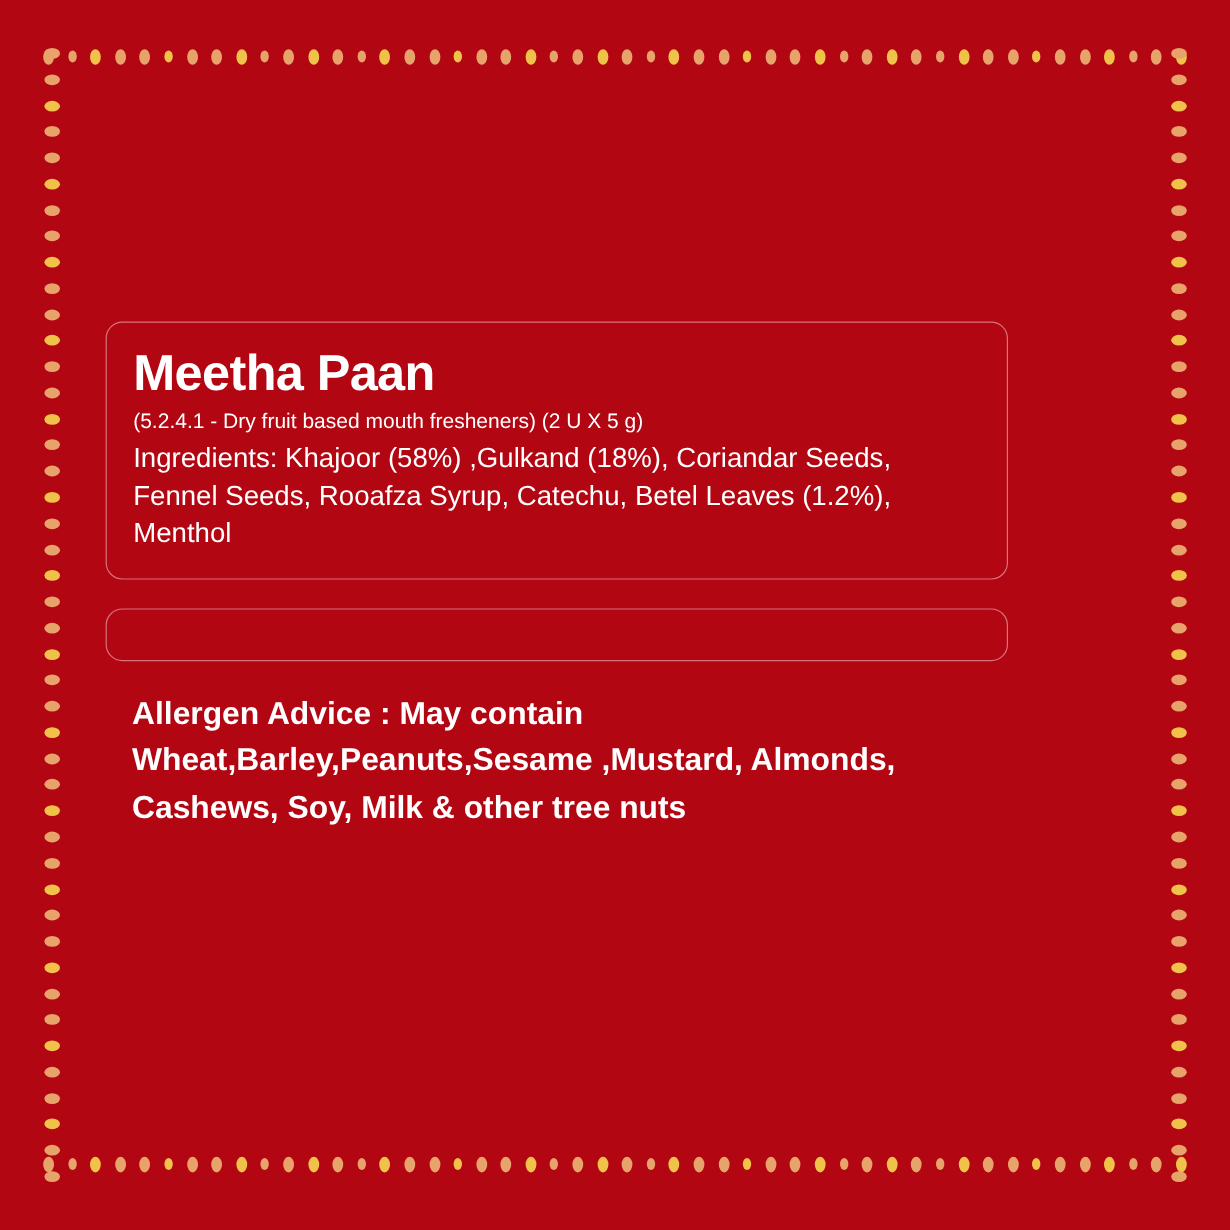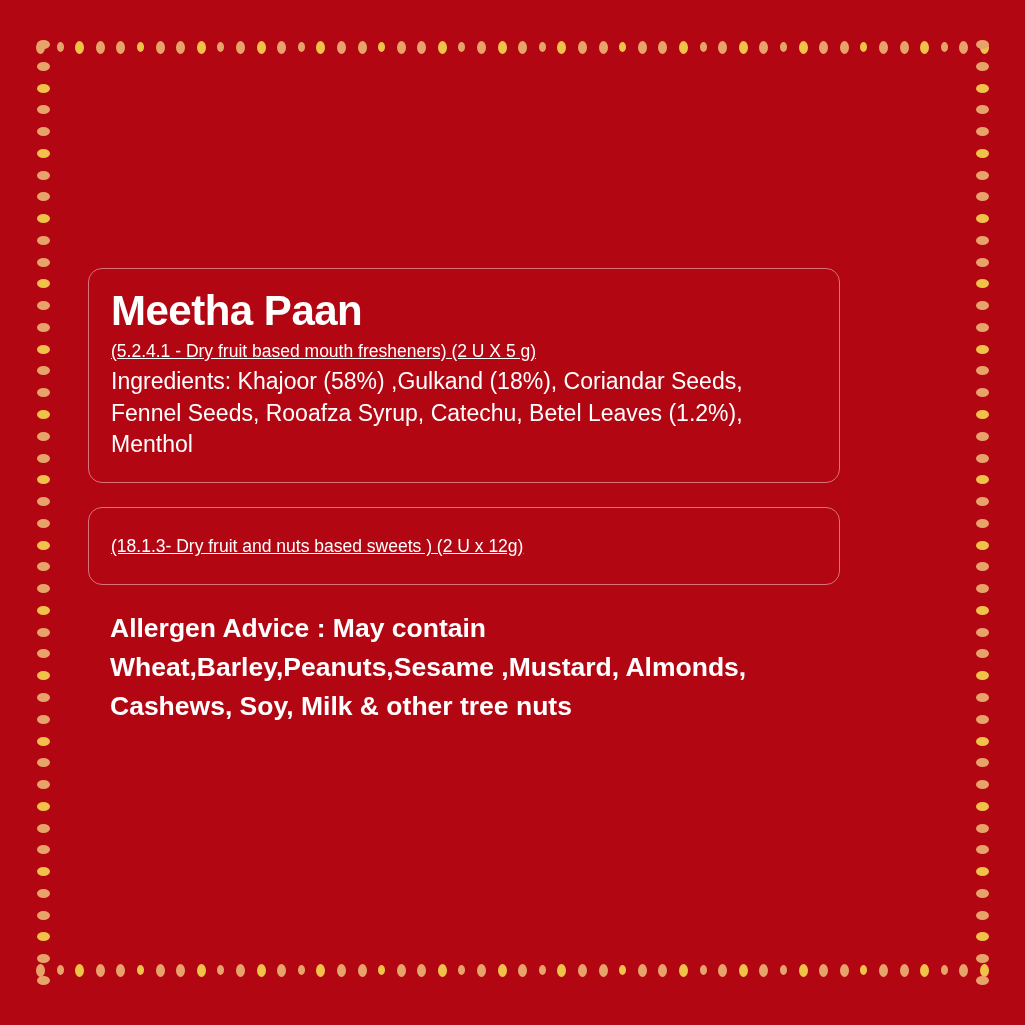--- a/index.html
+++ b/index.html
@@ -70,21 +70,20 @@
     font-size: 42px;
     font-weight: bold;
     letter-spacing: -0.5px;
     line-height: 1.05;
   }
   .card .sub {
     color: #ffffff;
     font-size: 17.5px;
     line-height: 1.45;
     margin: 6px 0 2px 0;
-    text-decoration: underline;
   }
   .card .ing {
     color: #ffffff;
     font-size: 23px;
     line-height: 1.36;
     margin: 2px 0 0 0;
   }
   .card .ing b { font-weight: bold; }
 
   .allergen {
@@ -296,19 +295,18 @@
 
   <div class="content">
 
     <div class="card">
       <h2>Meetha Paan</h2>
       <div class="sub">(5.2.4.1 - Dry fruit based mouth fresheners) (2 U X 5 g)</div>
       <div class="ing"><span>Ingredients:</span><span> Khajoor (58%) ,Gulkand (18%), Coriandar Seeds, Fennel Seeds, Rooafza Syrup, Catechu, Betel Leaves (1.2%), Menthol</span></div>
     </div>
 
     <div class="card">
-      <div class="sub">(18.1.3- Dry fruit and nuts based sweets ) (2 U x 12g)</div>
     </div>
 
     <div class="allergen">Allergen Advice :  May contain Wheat,Barley,Peanuts,Sesame ,Mustard, Almonds, Cashews, Soy, Milk &amp; other tree nuts</div>
 
   </div>
 </div>
 
 </body></html>

